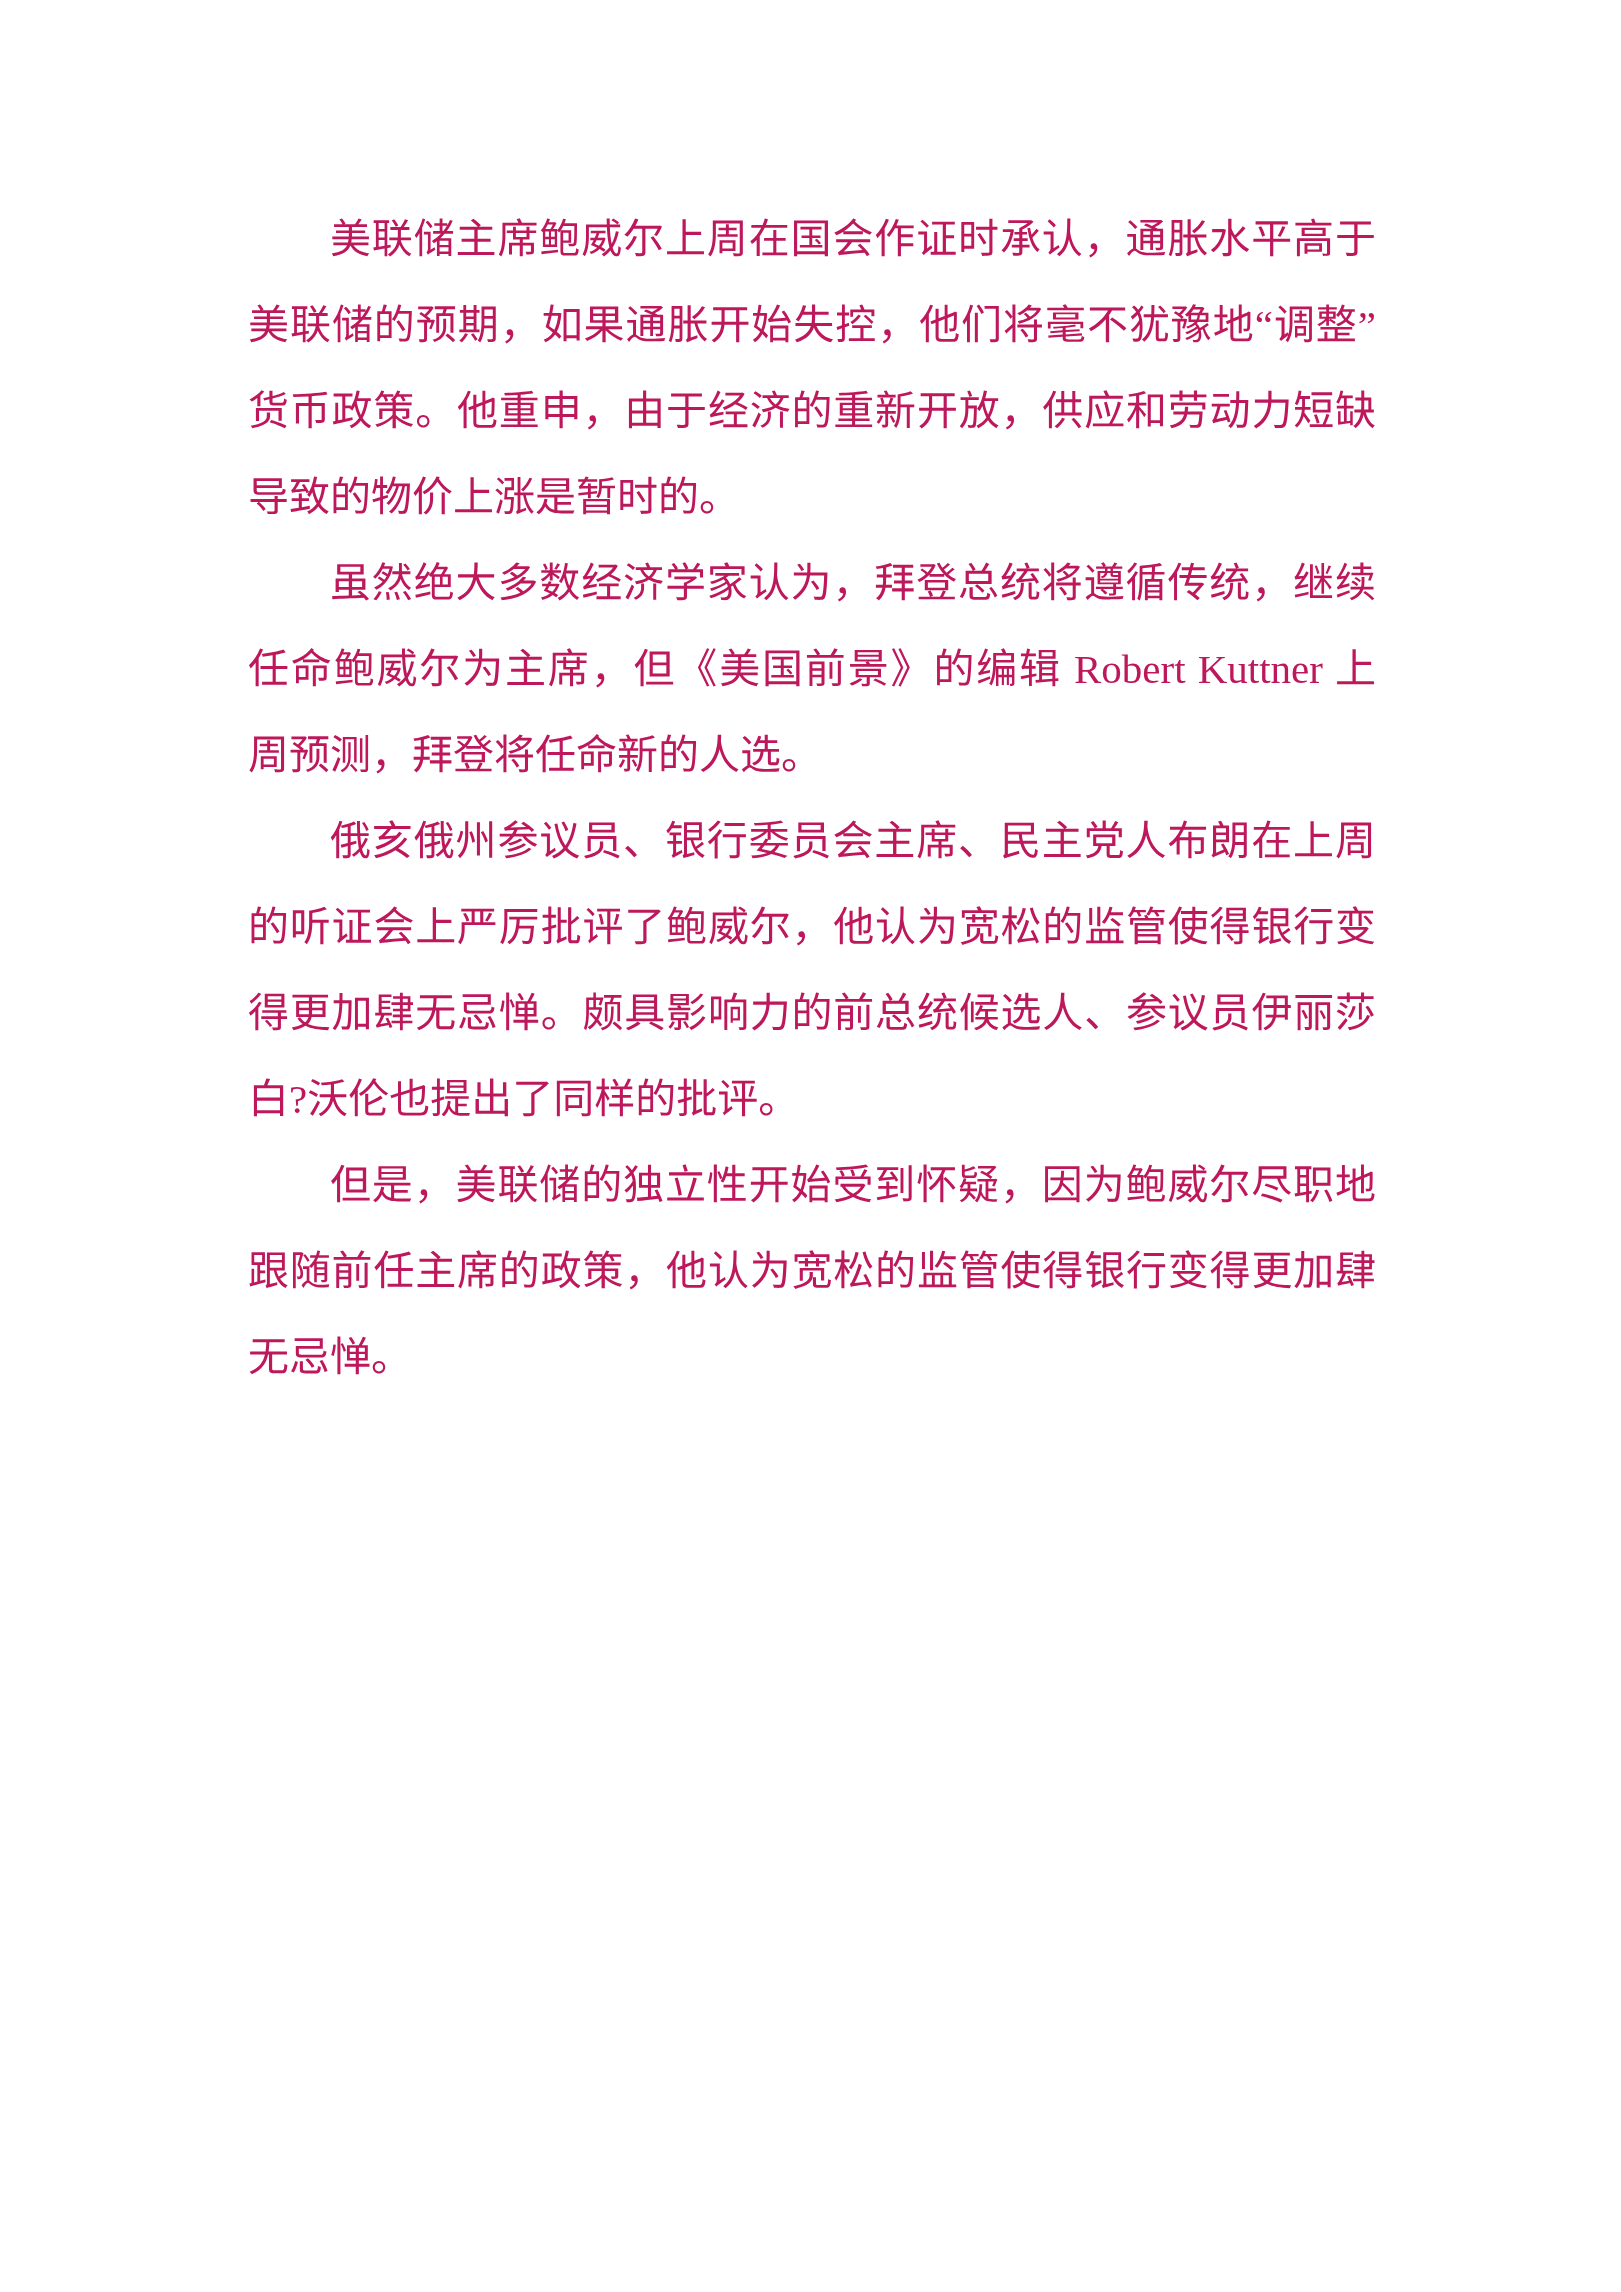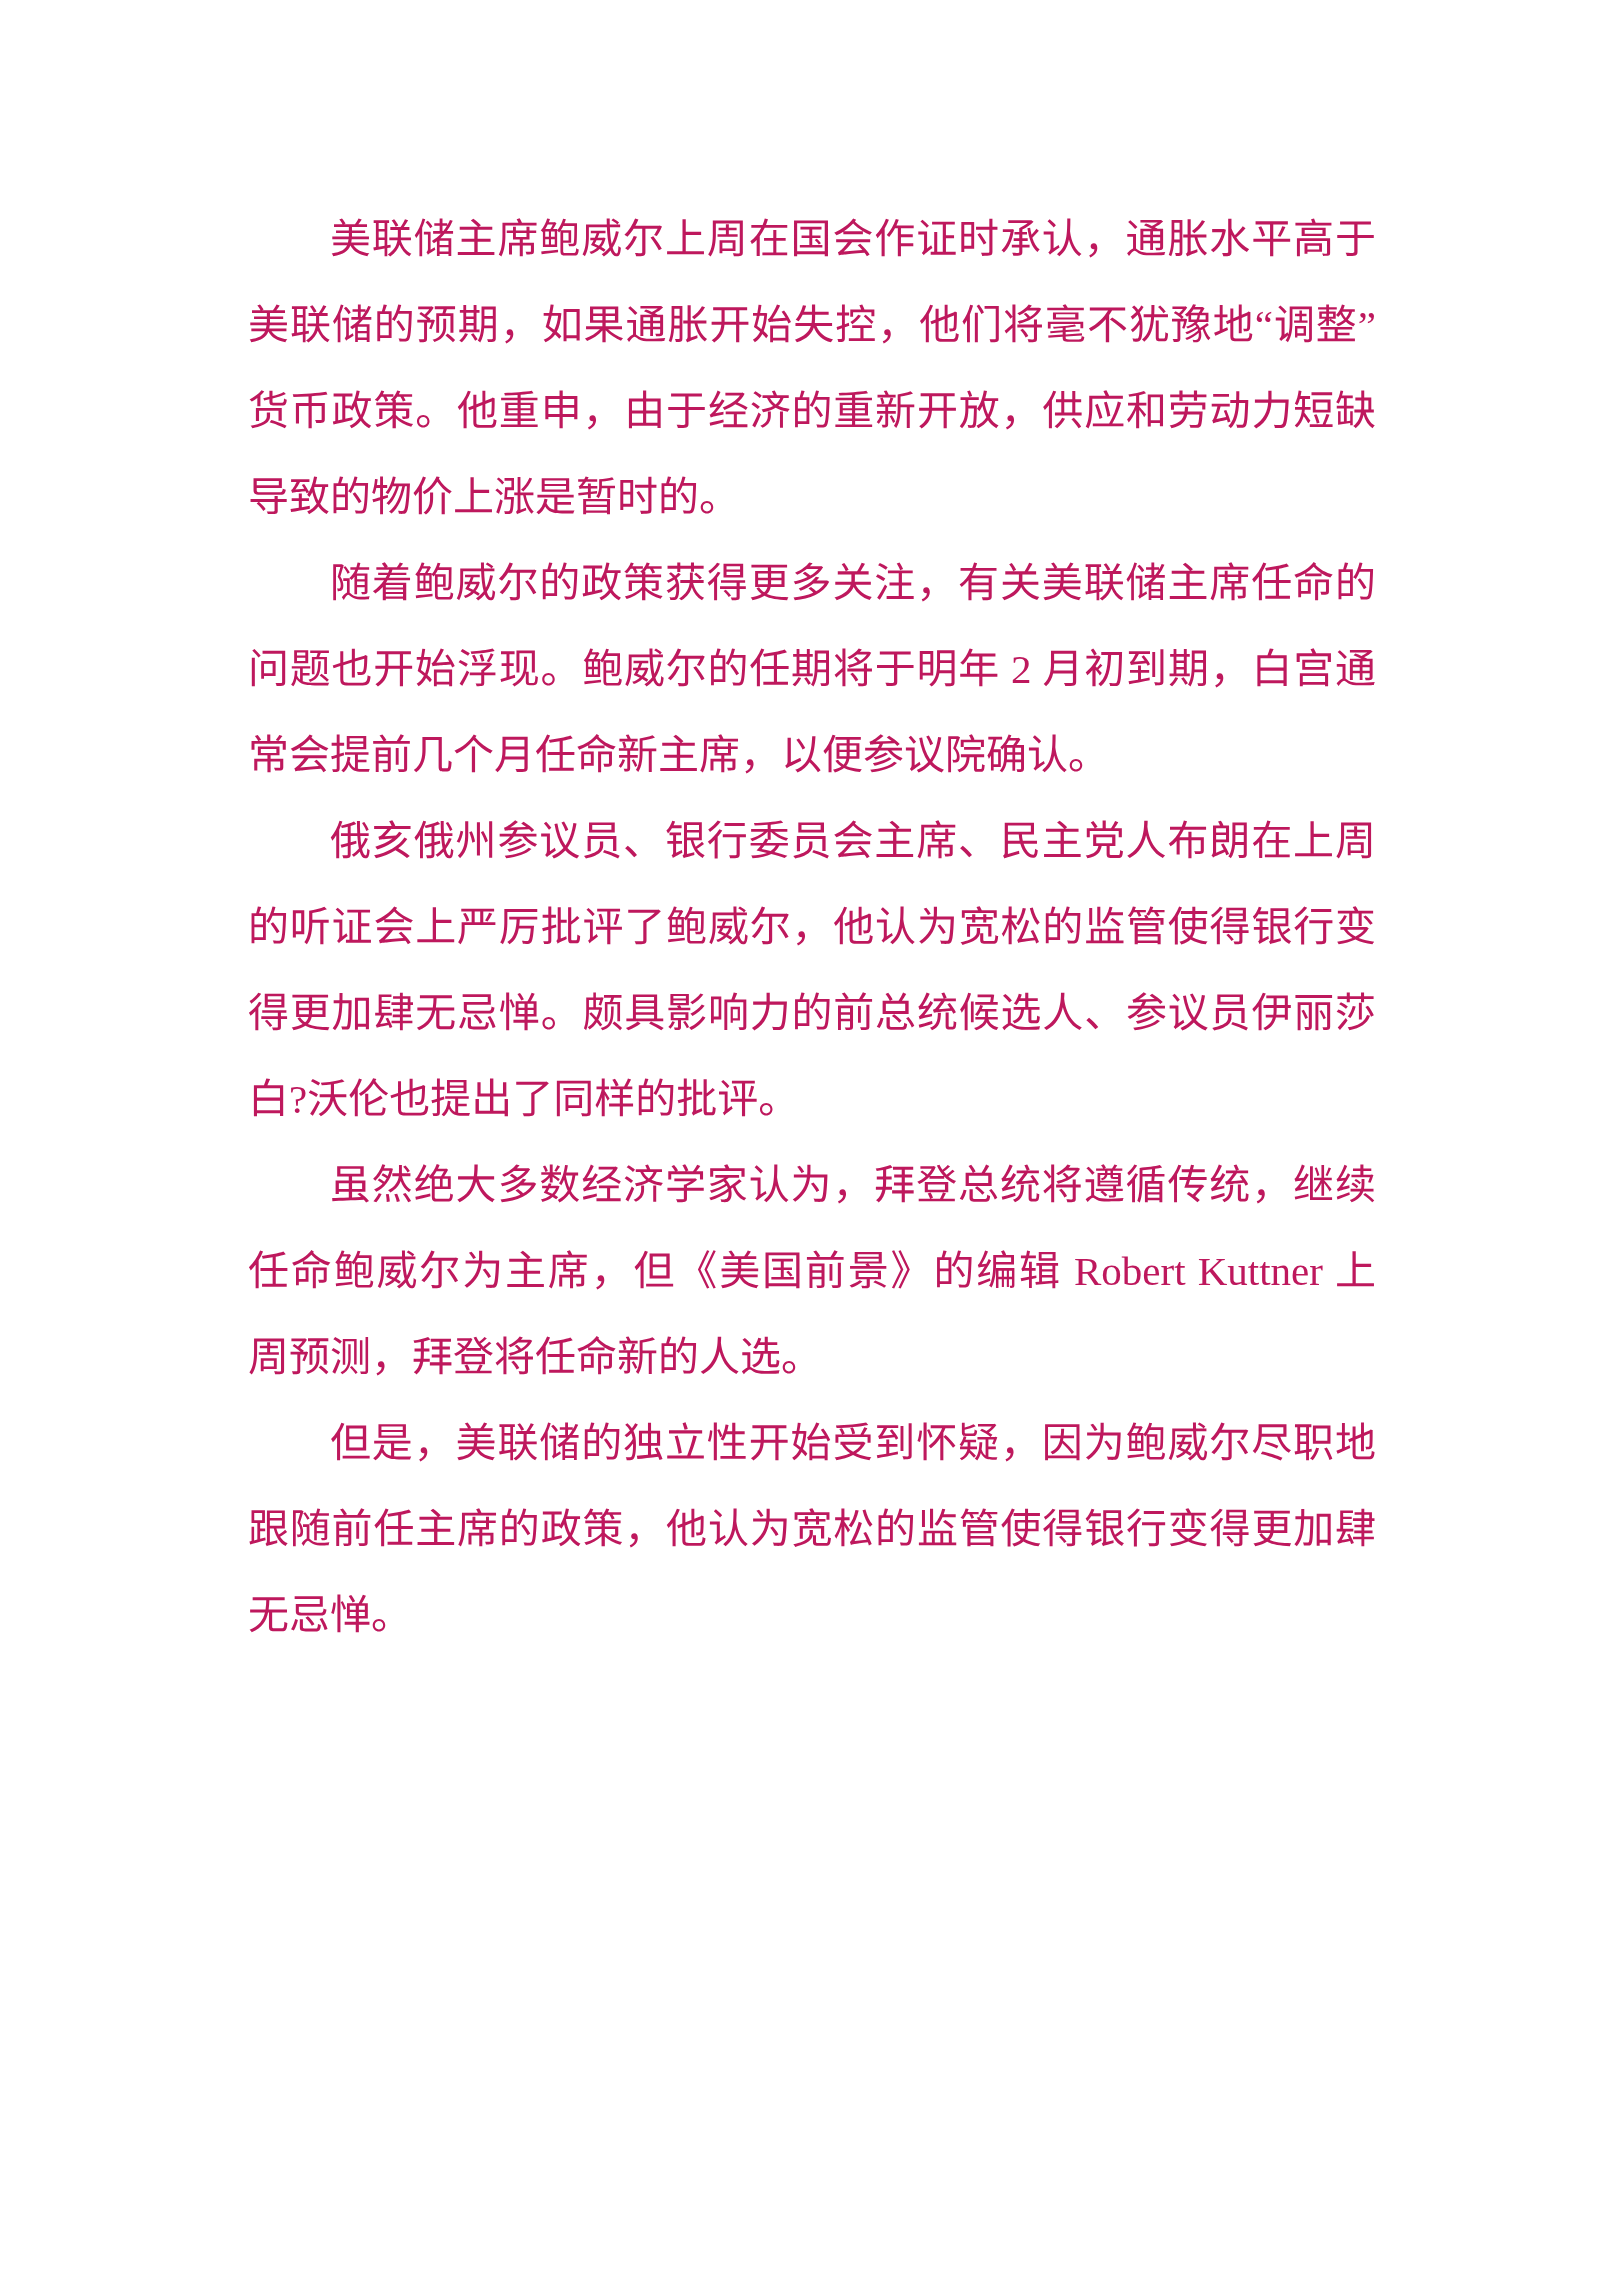--- a/index.html
+++ b/index.html
@@ -31,19 +31,18 @@
     text-indent: 2em;
     word-break: normal;
   }
 </style>
 </head>
 <body>
 
 <div class="page">
   <div class="doc">
     <p>美联储主席鲍威尔上周在国会作证时承认，通胀水平高于美联储的预期，如果通胀开始失控，他们将毫不犹豫地“调整”货币政策。他重申，由于经济的重新开放，供应和劳动力短缺导致的物价上涨是暂时的。</p>
-    <p>随着鲍威尔的政策获得更多关注，有关美联储主席任命的问题也开始浮现。鲍威尔的任期将于明年 2 月初到期，白宫通常会提前几个月任命新主席，以便参议院确认。</p>
+    <p>虽然绝大多数经济学家认为，拜登总统将遵循传统，继续任命鲍威尔为主席，但《美国前景》的编辑 Robert Kuttner 上周预测，拜登将任命新的人选。</p>
     <p>俄亥俄州参议员、银行委员会主席、民主党人布朗在上周的听证会上严厉批评了鲍威尔，他认为宽松的监管使得银行变得更加肆无忌惮。颇具影响力的前总统候选人、参议员伊丽莎白?沃伦也提出了同样的批评。</p>
-    <p>虽然绝大多数经济学家认为，拜登总统将遵循传统，继续任命鲍威尔为主席，但《美国前景》的编辑 Robert Kuttner 上周预测，拜登将任命新的人选。</p>
     <p>但是，美联储的独立性开始受到怀疑，因为鲍威尔尽职地跟随前任主席的政策，他认为宽松的监管使得银行变得更加肆无忌惮。</p>
   </div>
 </div>
 
 
 </body></html>

